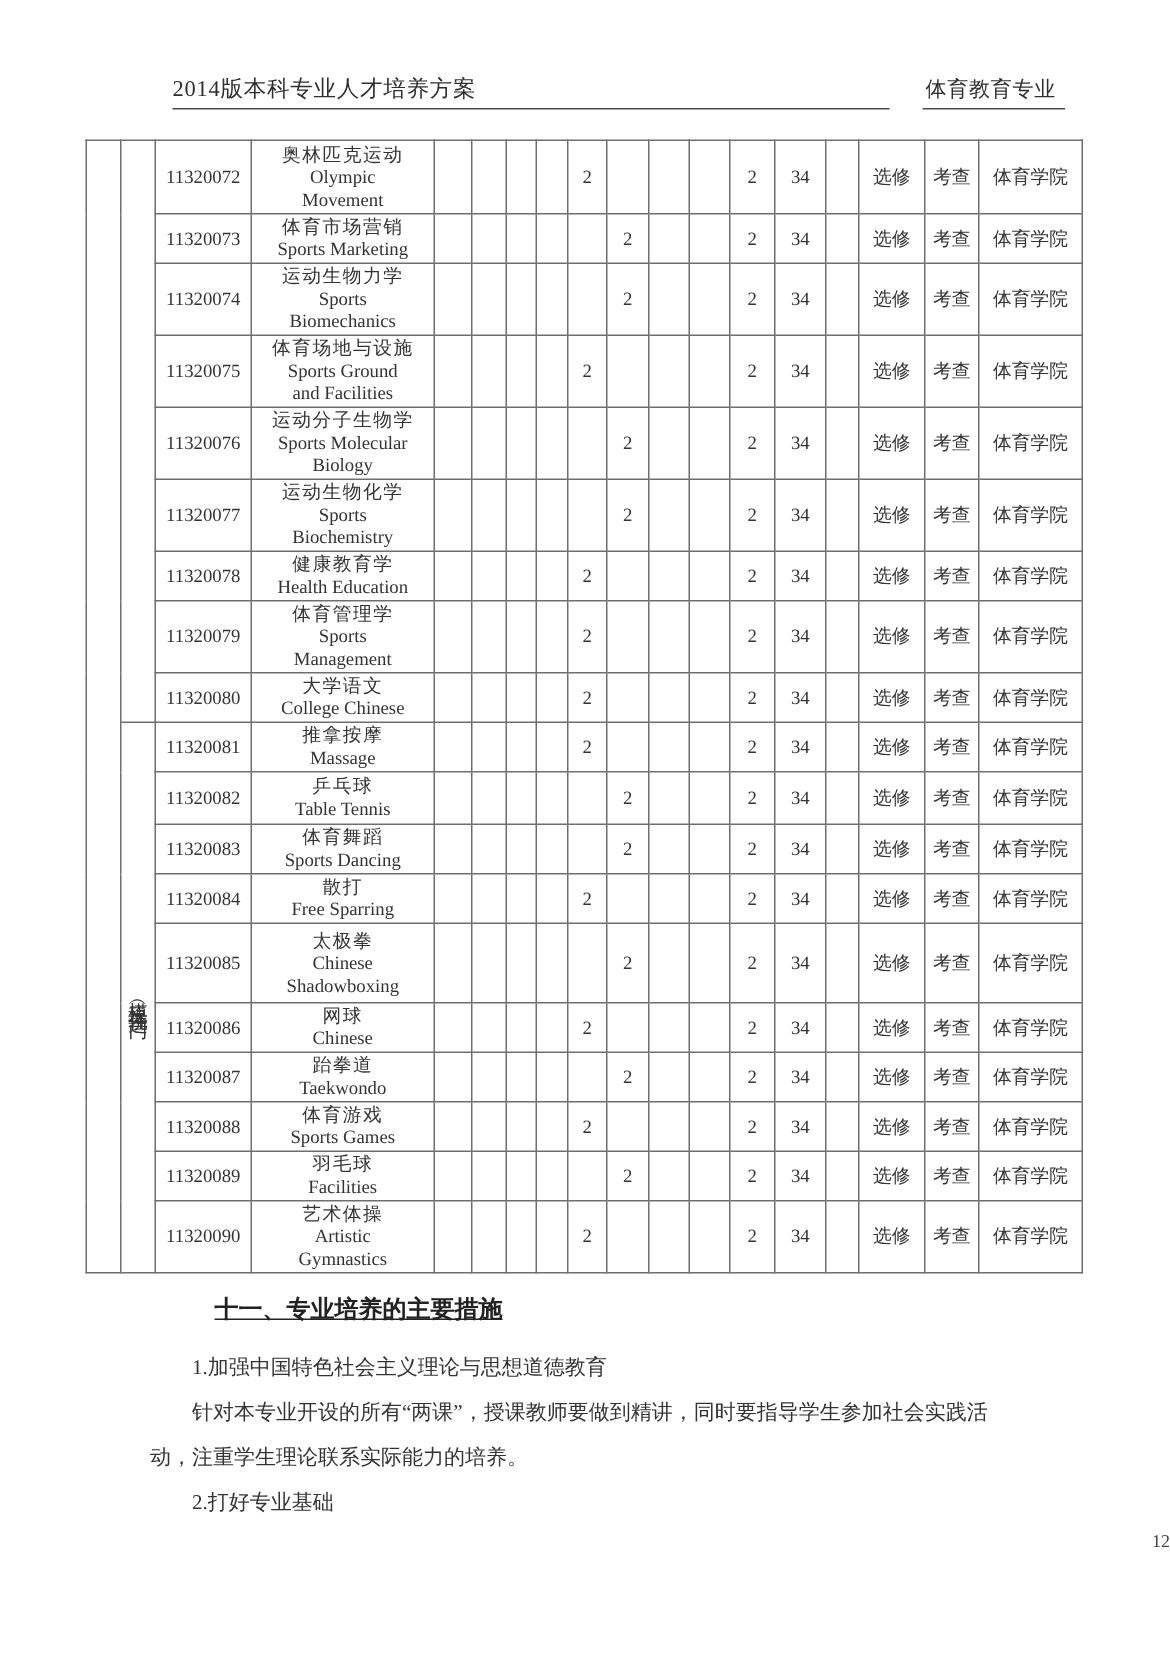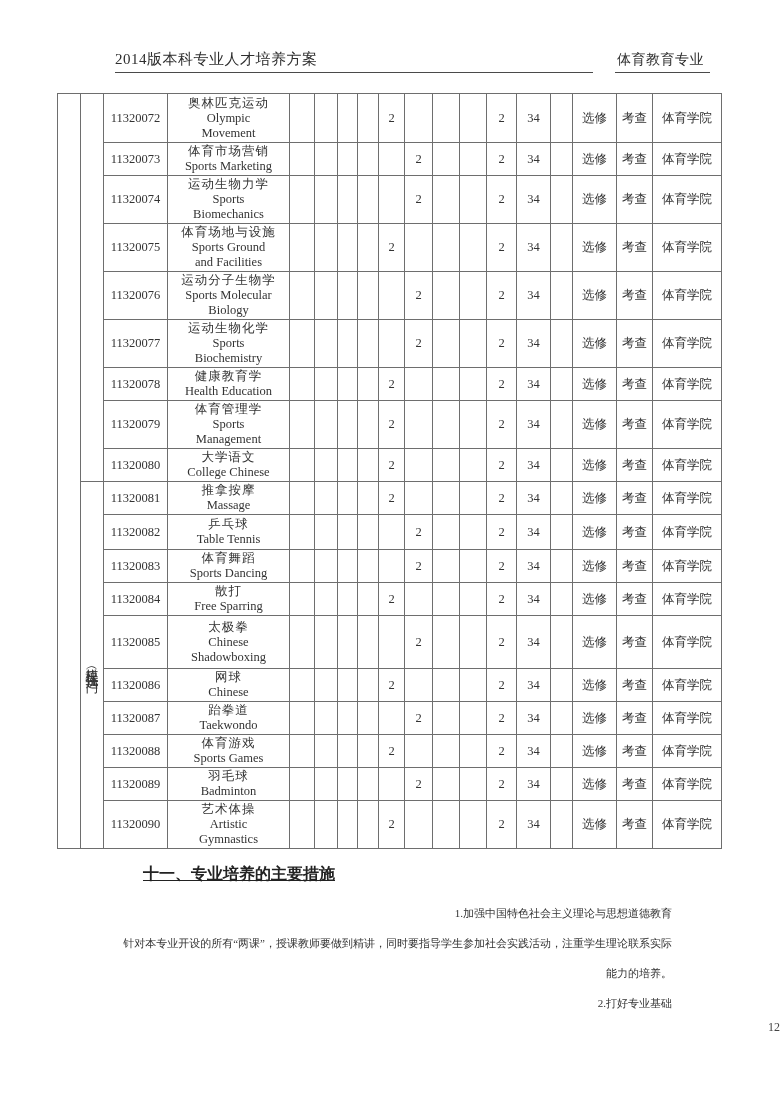--- a/index.html
+++ b/index.html
@@ -15,21 +15,21 @@
   table.tbl{position:absolute;left:57px;top:93px;width:663px;border-collapse:collapse;table-layout:fixed;
             font-size:12.5px;line-height:15px;color:#333;}
   .tbl td{border:1px solid #6e6e6e;text-align:center;vertical-align:middle;padding:1px 1px;overflow:hidden;}
   .tbl .zh{letter-spacing:1px;}
   .tbl .en{white-space:pre-line;letter-spacing:0;}
   .vtext{writing-mode:vertical-rl;margin:0 auto;font-size:13px;letter-spacing:1.5px;color:#333;}
 
   
   .sect{position:absolute;left:100px;top:863px;width:572px;color:#333;}
   .sect h3{margin:0 0 13px 0;font-size:16px;font-weight:bold;color:#222;text-indent:43px;line-height:22px;text-decoration:underline;}
-  .sect p{margin:0;font-size:11px;line-height:30px;text-align:right;}
+  .sect p{margin:0;font-size:14px;line-height:30px;}
   .indent2{text-indent:2em;}
 
   .pageno{position:absolute;left:0;right:0;top:1020px;text-align:right;font-size:12px;color:#444;}
 </style>
 </head>
 <body>
 
 <div class="page">
 
   <div class="hdr">
@@ -425,21 +425,21 @@
           <td>34</td>
           <td></td>
           <td>选修</td>
           <td>考查</td>
           <td>体育学院</td>
       </tr>
       <tr style="height:33px">
         <td>11320089</td>
         <td>
             <div class="zh">羽毛球</div>
-            <div class="en">Badminton</div>
+            <div class="en">Facilities</div>
           </td>
         <td></td>
           <td></td>
           <td></td>
           <td></td>
           <td></td>
           <td>2</td>
           <td></td>
           <td></td>
         <td>2</td>

